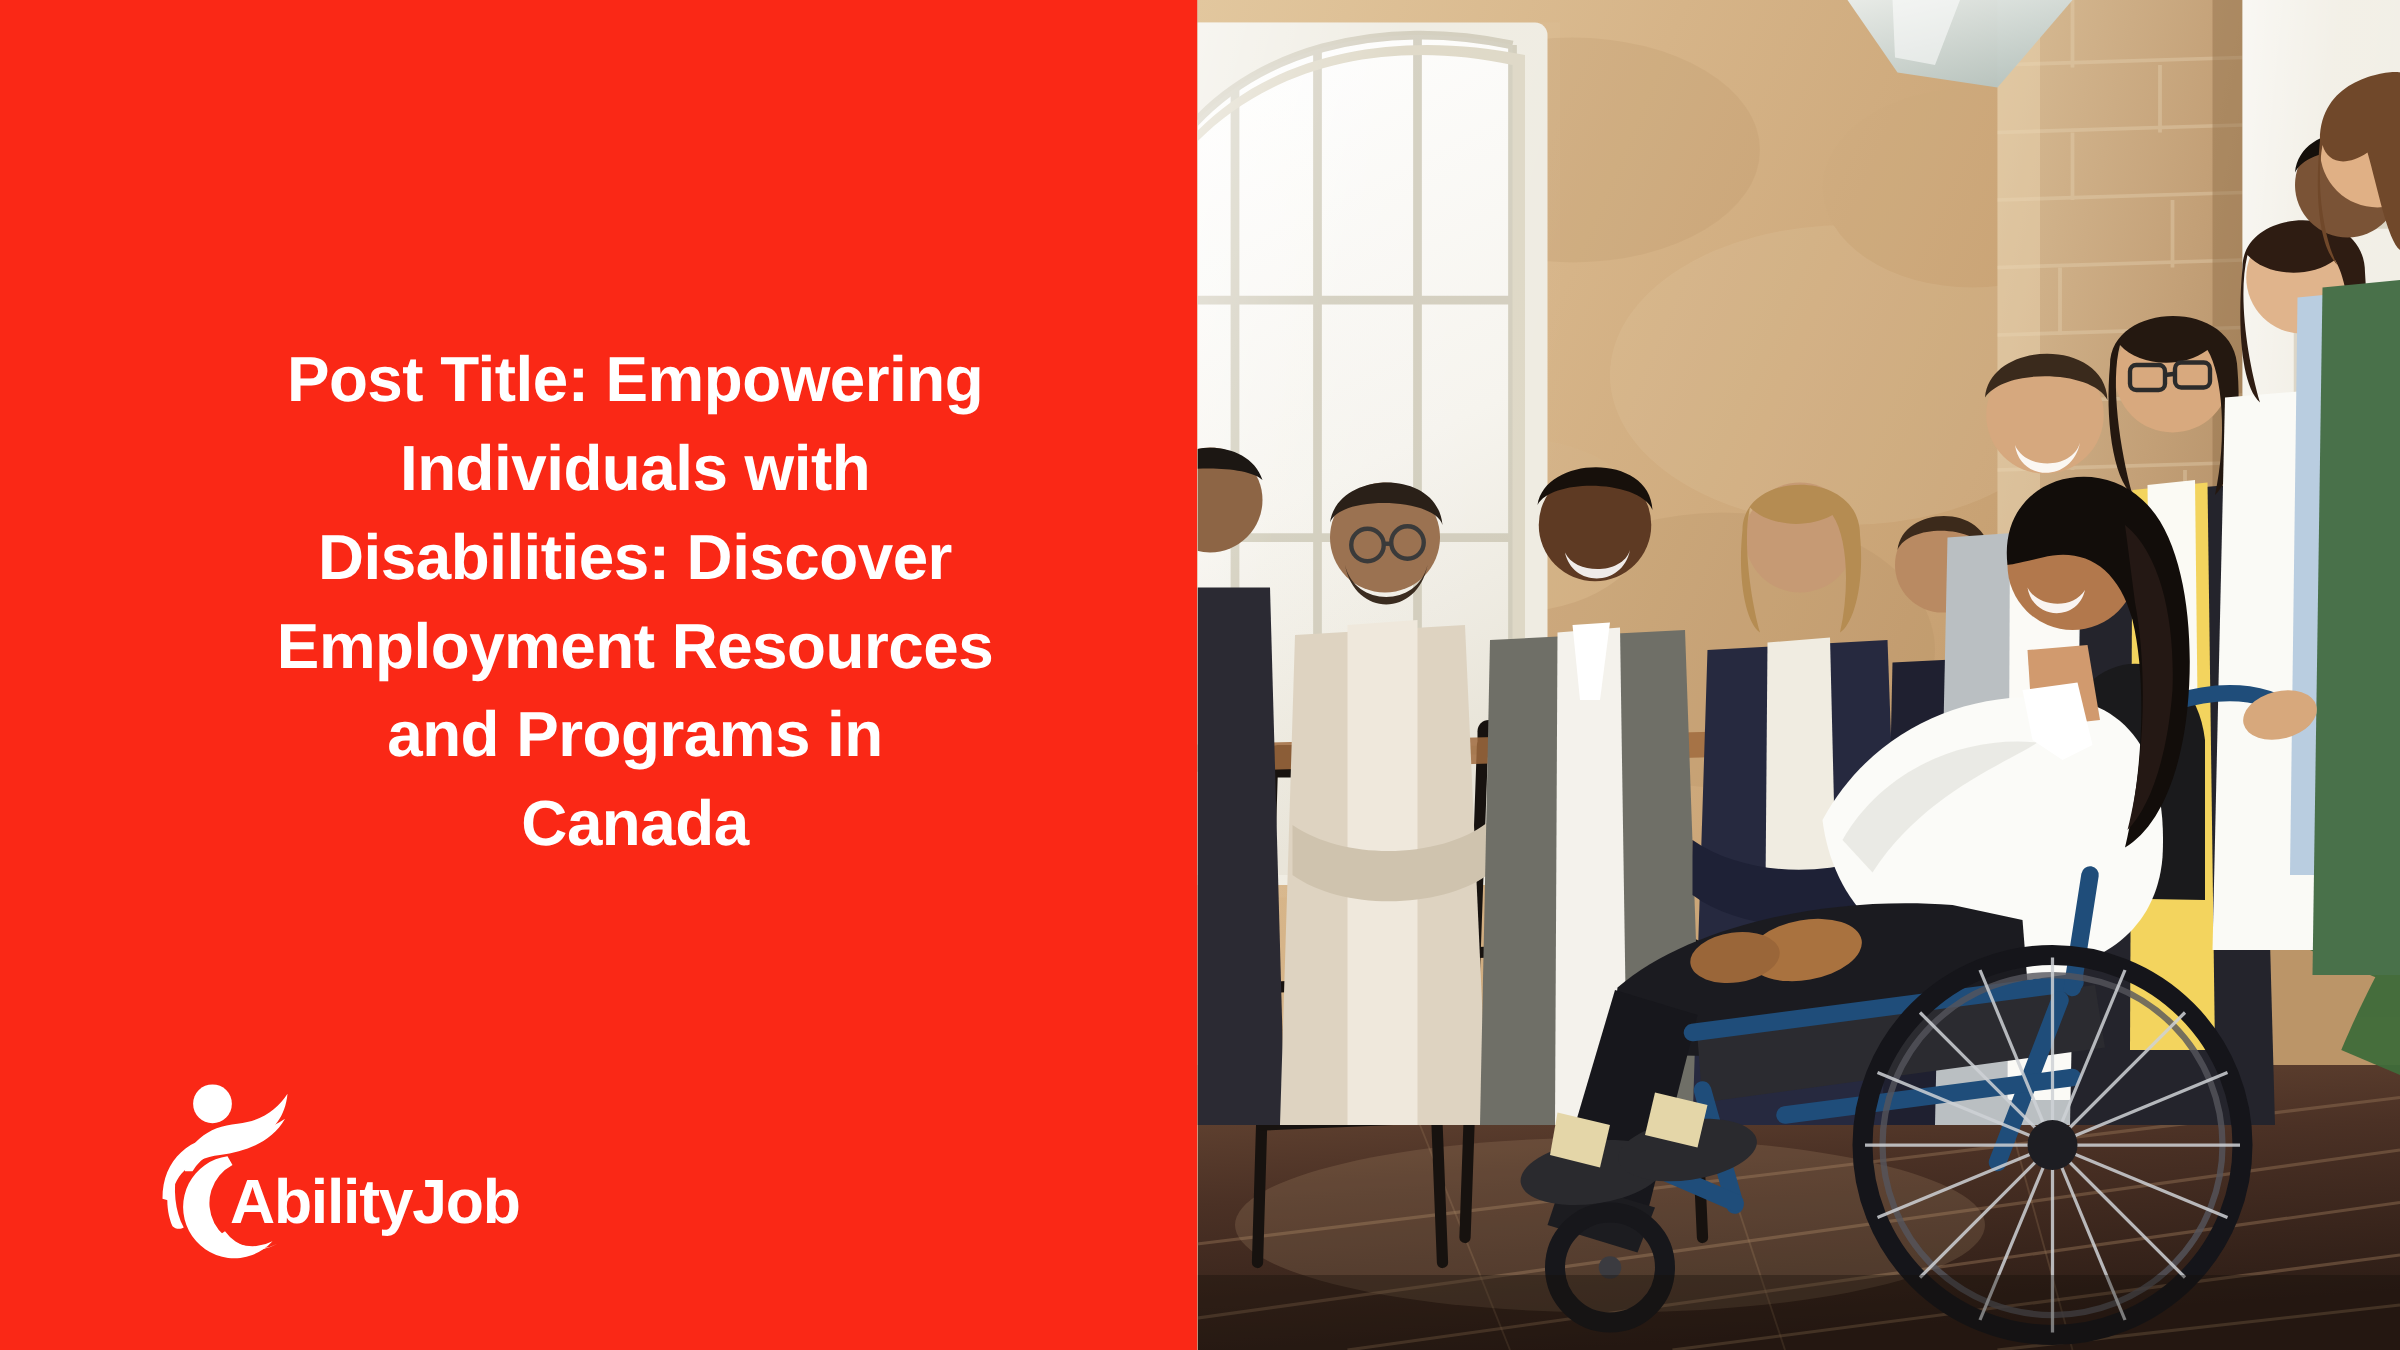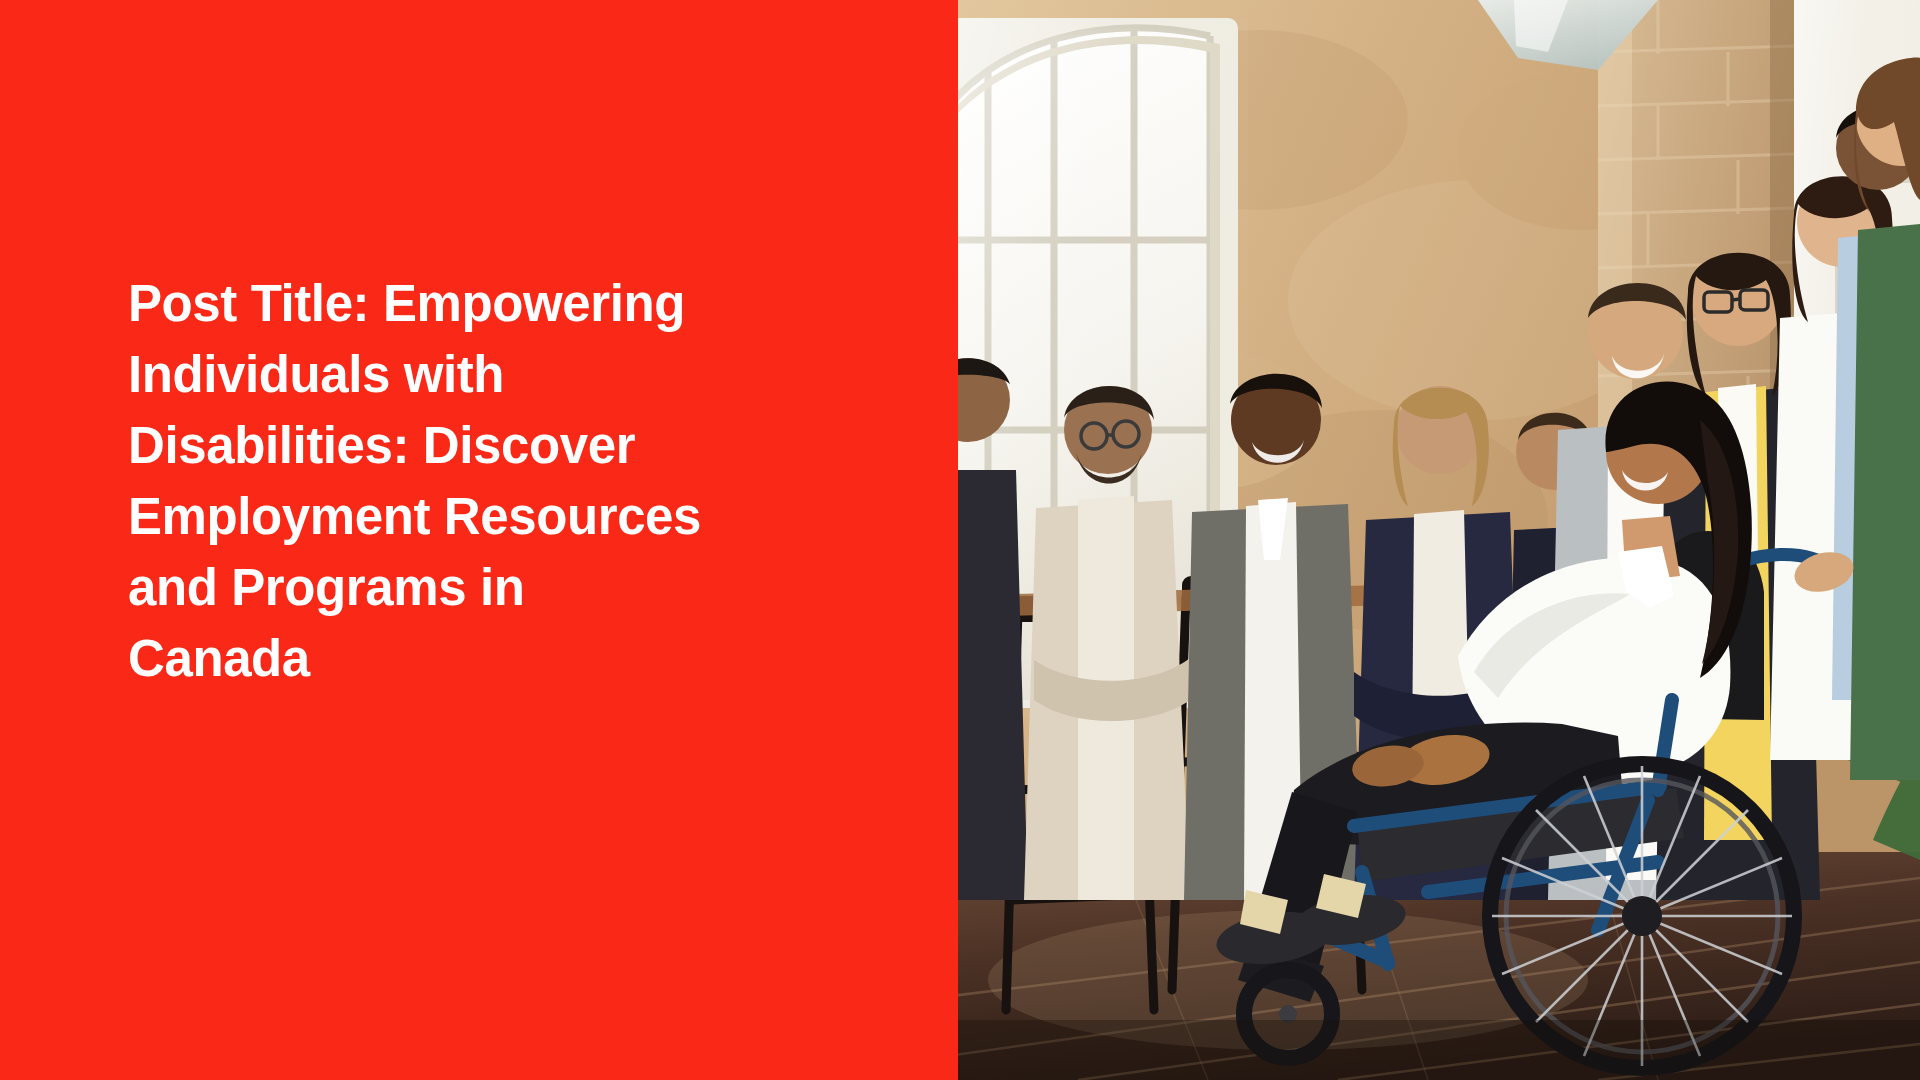--- a/index.html
+++ b/index.html
@@ -7,20 +7,21 @@
   html, body {
     width:1920px; height:1080px;
     overflow:hidden;
     background:#ffffff;
     font-family:"Liberation Sans", sans-serif;
   }
   .banner {
     position:relative;
     width:1920px; height:1080px;
     display:flex;
+    text-align:center;
   }
 
   
   .left-panel {
     position:relative;
     width:958px; height:1080px;
     background:#fa2816;
     flex:0 0 958px;
     overflow:hidden;
   }
@@ -65,20 +66,55 @@
 
   <div class="left-panel">
 
     <h1 class="headline">Post Title: Empowering
 Individuals with
 Disabilities: Discover
 Employment Resources
 and Programs in
 Canada</h1>
 
+    <div class="logo">
+      <svg viewBox="0 0 300 145" xmlns="http://www.w3.org/2000/svg">
+        <g fill="#ffffff">
+
+          <circle cx="52" cy="20" r="15.5"></circle>
+
+          <path d="M30 74
+                   C30 52, 48 38, 72 36
+                   C92 34, 104 24, 112 12
+                   C110 34, 96 48, 74 52
+                   C56 55, 43 62, 36 74 Z"></path>
+
+          <path d="M12 96
+                   C12 64, 34 46, 66 44
+                   C86 43, 100 39, 110 32
+                   C100 50, 80 58, 58 61
+                   C34 64, 20 78, 19 98 Z"></path>
+
+          <path d="M20 118
+                   C14 104, 14 84, 24 70
+                   C20 88, 22 106, 29 119
+                   C26 121, 22 120, 20 118 Z"></path>
+
+          <path d="M64 62
+                   A41 41 0 1 0 100 130
+                   A33 33 0 1 1 68 69 Z"></path>
+
+          <path d="M56 126
+                   A41 41 0 0 0 104 132
+                   A33 33 0 0 1 62 122 Z"></path>
+        </g>
+
+        <text x="66" y="115" fill="#ffffff" font-family="'Liberation Sans', sans-serif" font-size="50" font-weight="bold" letter-spacing="-1">AbilityJob</text>
+      </svg>
+    </div>
 
   </div>
 
   <div class="photo-panel">
     <svg class="photo-svg" viewBox="0 0 962 1080" preserveAspectRatio="xMidYMid slice" xmlns="http://www.w3.org/2000/svg">
       <defs>
         <linearGradient id="wallG" x1="0" y1="0" x2="1" y2="0.4">
           <stop offset="0" stop-color="#e2c79e"></stop>
           <stop offset="0.35" stop-color="#d6b488"></stop>
           <stop offset="0.7" stop-color="#c9a375"></stop>

